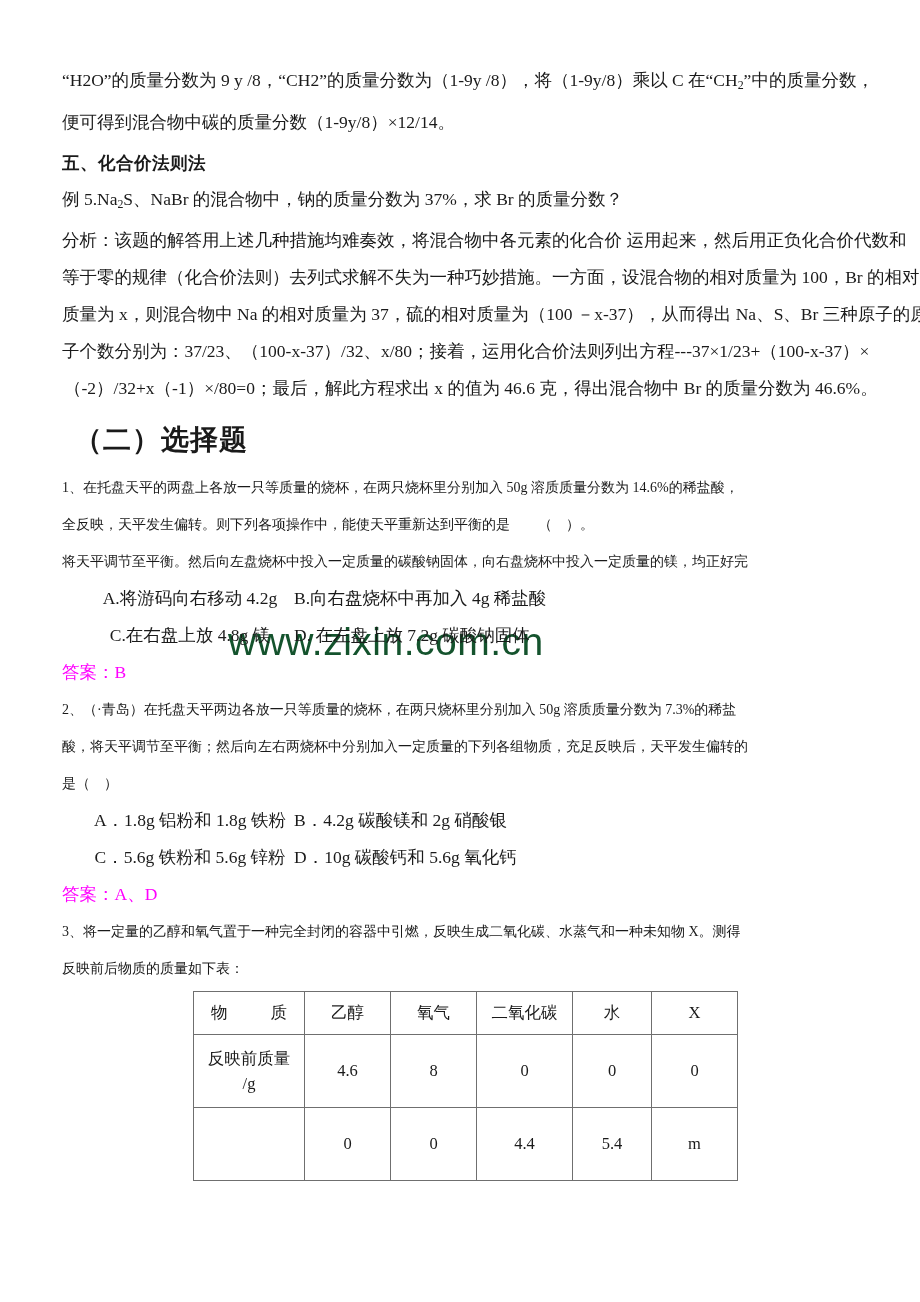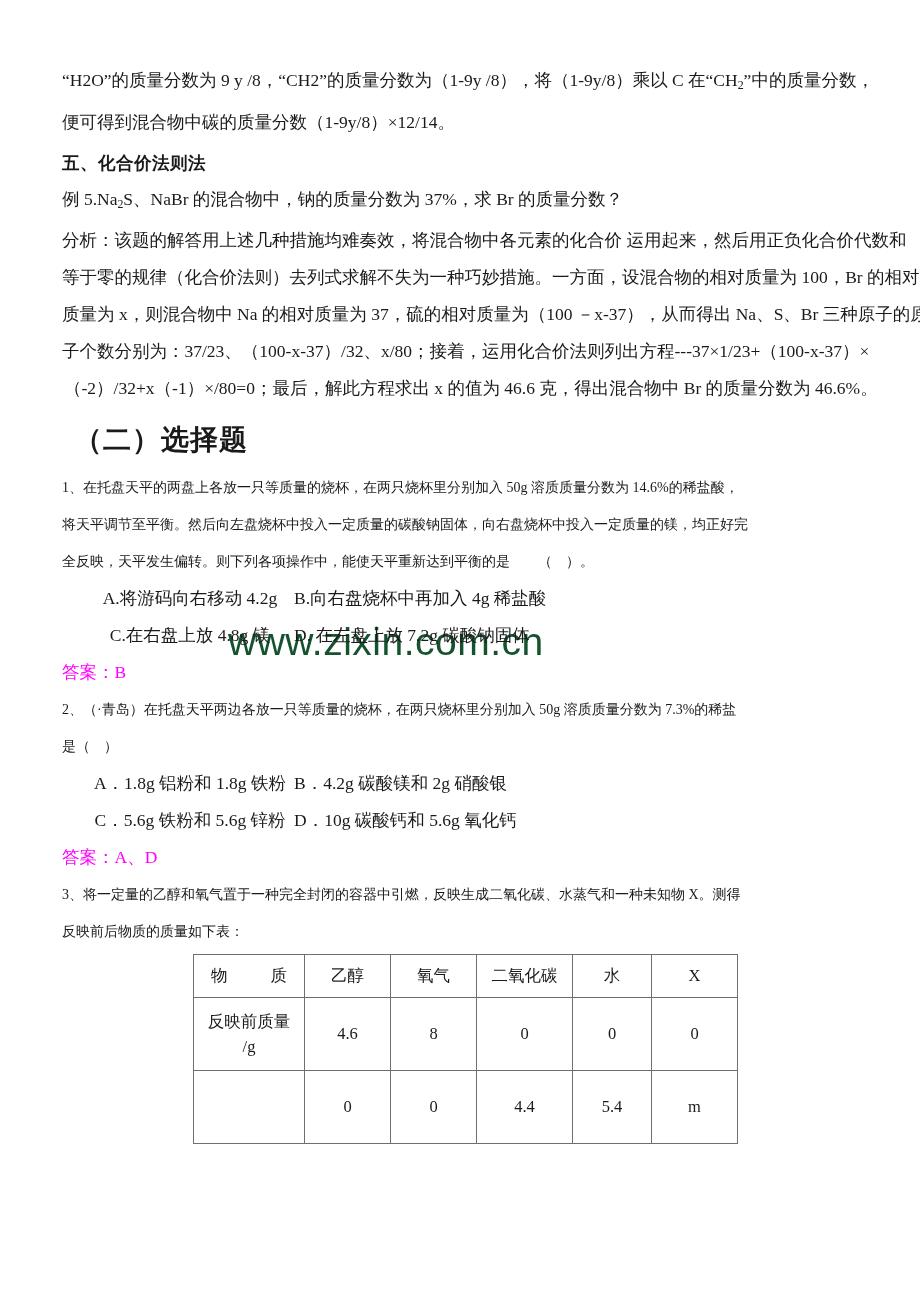--- a/index.html
+++ b/index.html
@@ -163,31 +163,32 @@
 
     <p class="body-line">分析：该题的解答用上述几种措施均难奏效，将混合物中各元素的化合价 运用起来，然后用正负化合价代数和</p>
     <p class="body-line">等于零的规律（化合价法则）去列式求解不失为一种巧妙措施。一方面，设混合物的相对质量为 100，Br 的相对</p>
     <p class="body-line">质量为 x，则混合物中 Na 的相对质量为 37，硫的相对质量为（100 －x-37），从而得出 Na、S、Br 三种原子的原</p>
     <p class="body-line">子个数分别为：37/23、（100-x-37）/32、x/80；接着，运用化合价法则列出方程---37×1/23+（100-x-37）×</p>
     <p class="body-line indent-line">（-2）/32+x（-1）×/80=0；最后，解此方程求出 x 的值为 46.6 克，得出混合物中 Br 的质量分数为 46.6%。</p>
 
     <h2 class="big-heading">（二）选择题</h2>
 
     <p class="qline">1、在托盘天平的两盘上各放一只等质量的烧杯，在两只烧杯里分别加入 50g 溶质质量分数为 14.6%的稀盐酸，</p>
+    <p class="qline">全反映，天平发生偏转。则下列各项操作中，能使天平重新达到平衡的是　　（　）。</p>
     <p class="qline">将天平调节至平衡。然后向左盘烧杯中投入一定质量的碳酸钠固体，向右盘烧杯中投入一定质量的镁，均正好完</p>
-    <p class="qline">全反映，天平发生偏转。则下列各项操作中，能使天平重新达到平衡的是　　（　）。</p>
     <div class="opts">
       <span class="opt-a">A.将游码向右移动 4.2g</span><span class="opt-b">B.向右盘烧杯中再加入 4g 稀盐酸</span>
     </div>
     <div class="opts">
       <span class="opt-a">C.在右盘上放 4.8g 镁</span><span class="opt-b">D. 在左盘上放 7.2g 碳酸钠固体</span>
     </div>
     <p class="answer">答案：B</p>
 
     <p class="qline">2、（·青岛）在托盘天平两边各放一只等质量的烧杯，在两只烧杯里分别加入 50g 溶质质量分数为 7.3%的稀盐</p>
+    <p class="qline">酸，将天平调节至平衡；然后向左右两烧杯中分别加入一定质量的下列各组物质，充足反映后，天平发生偏转的</p>
     <p class="qline">是（　）</p>
     <div class="opts">
       <span class="opt-a">A．1.8g 铝粉和 1.8g 铁粉</span><span class="opt-b">B．4.2g 碳酸镁和 2g 硝酸银</span>
     </div>
     <div class="opts">
       <span class="opt-a">C．5.6g 铁粉和 5.6g 锌粉</span><span class="opt-b">D．10g 碳酸钙和 5.6g 氧化钙</span>
     </div>
     <p class="answer">答案：A、D</p>
 
     <p class="qline">3、将一定量的乙醇和氧气置于一种完全封闭的容器中引燃，反映生成二氧化碳、水蒸气和一种未知物 X。测得</p>

